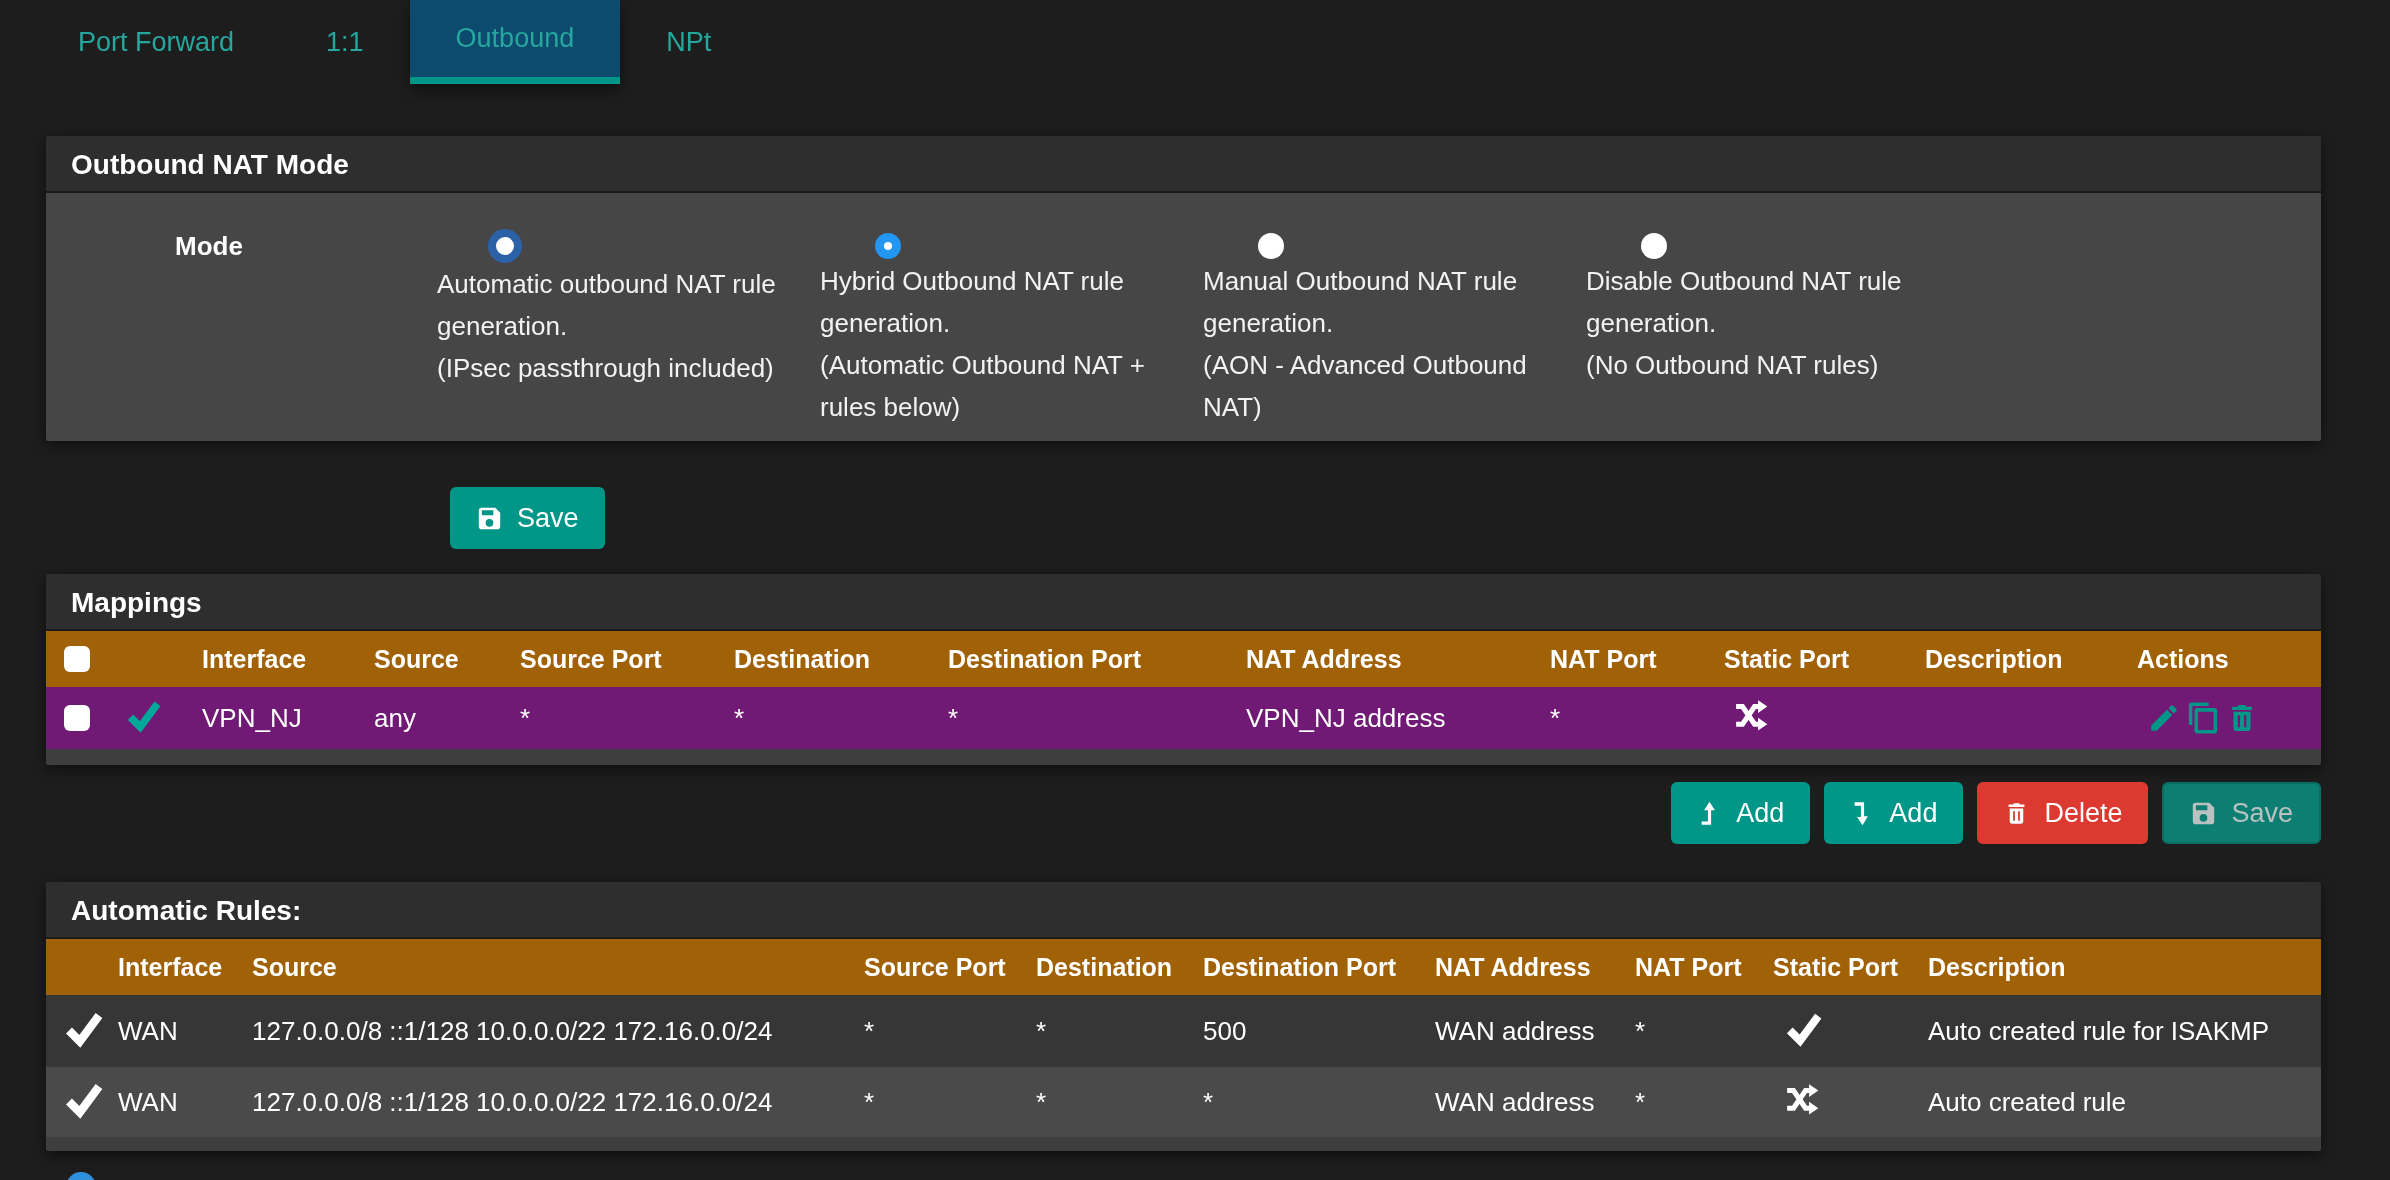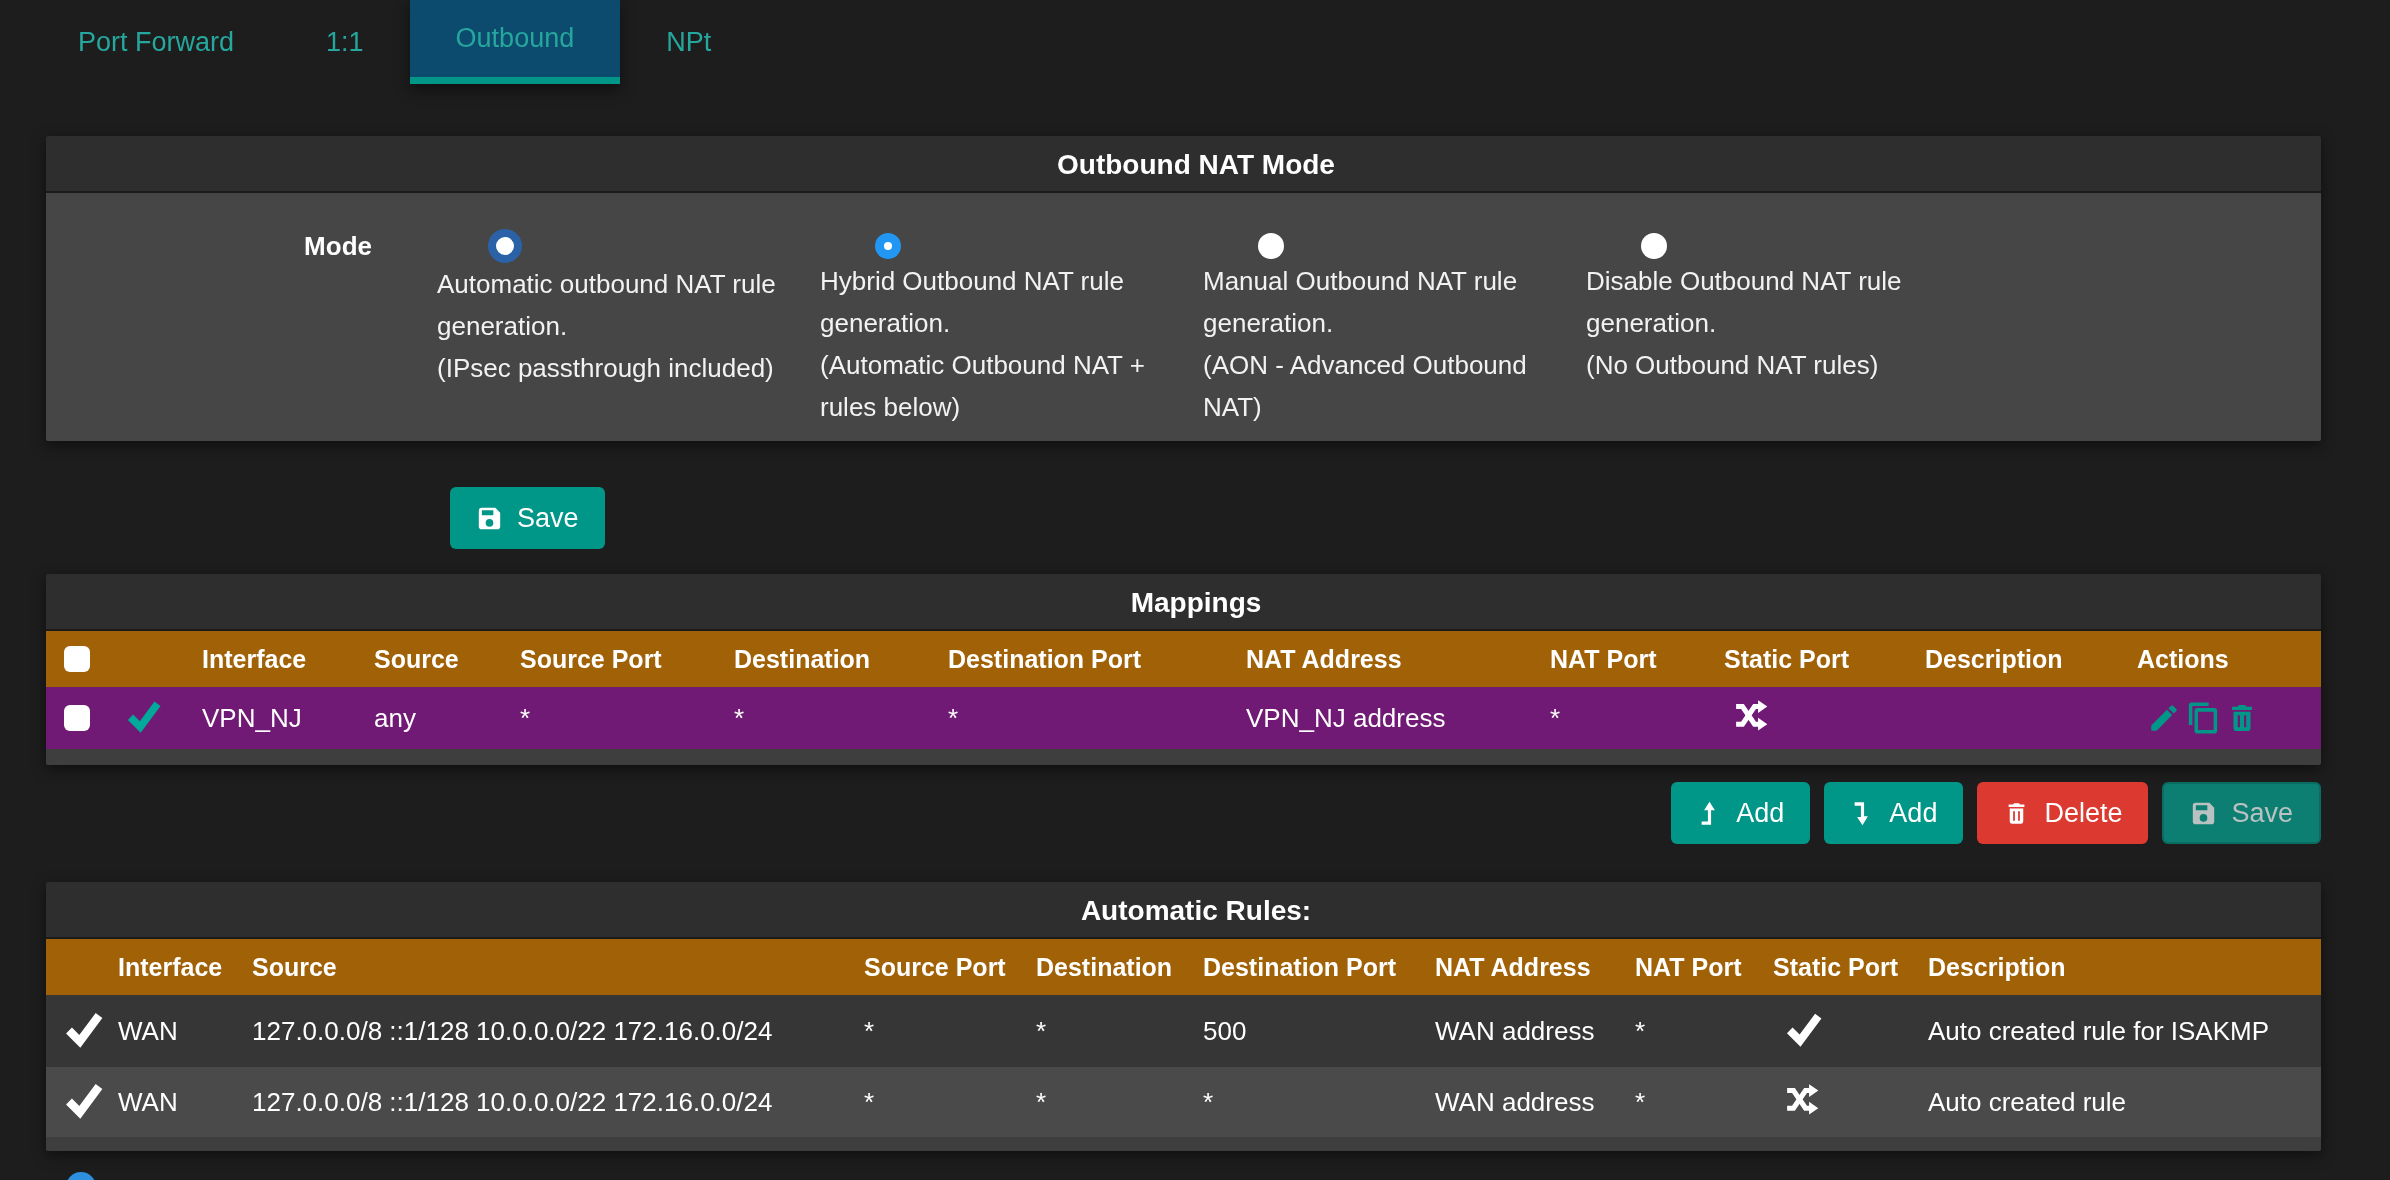--- a/index.html
+++ b/index.html
@@ -20,28 +20,28 @@
   .tab.active {
     background:#0c4a6e; box-shadow:0 6px 14px rgba(0,0,0,.45);
     border-bottom:7px solid #009688;
   }
 
   
   .content { width:2275px; margin-left:46px; }
   .panel { box-shadow:0 4px 14px rgba(0,0,0,.5); border-radius:2px; overflow:hidden; }
   .panel-header {
     background:#2e2e2e; height:57px; line-height:57px; padding-left:25px;
-    font-size:28px; font-weight:bold; color:#fff; border-bottom:2px solid #1b1b1b;text-align:center;
+    font-size:28px; font-weight:bold; color:#fff; border-bottom:2px solid #1b1b1b;
   }
   .panel-mode { margin-top:52px; }
   .panel-mode .panel-body {
     background:#464646; height:248px; display:flex; padding-top:36px;
   }
   .field-label {
-    width:391px; padding-right:65px; text-align:right;
+    width:391px; padding-right:65px; text-align:center;
     font-size:26px; font-weight:bold; line-height:34px;
   }
   .options { display:flex; }
   .option { width:350px; margin-right:33px; font-size:26px; }
   .option-text { line-height:42px; color:#f2f2f2; cursor:pointer; }
 
   .radio {
     display:inline-block; width:26px; height:26px; border-radius:50%;
     background:#fff; margin-left:55px; cursor:pointer; vertical-align:middle;
   }

